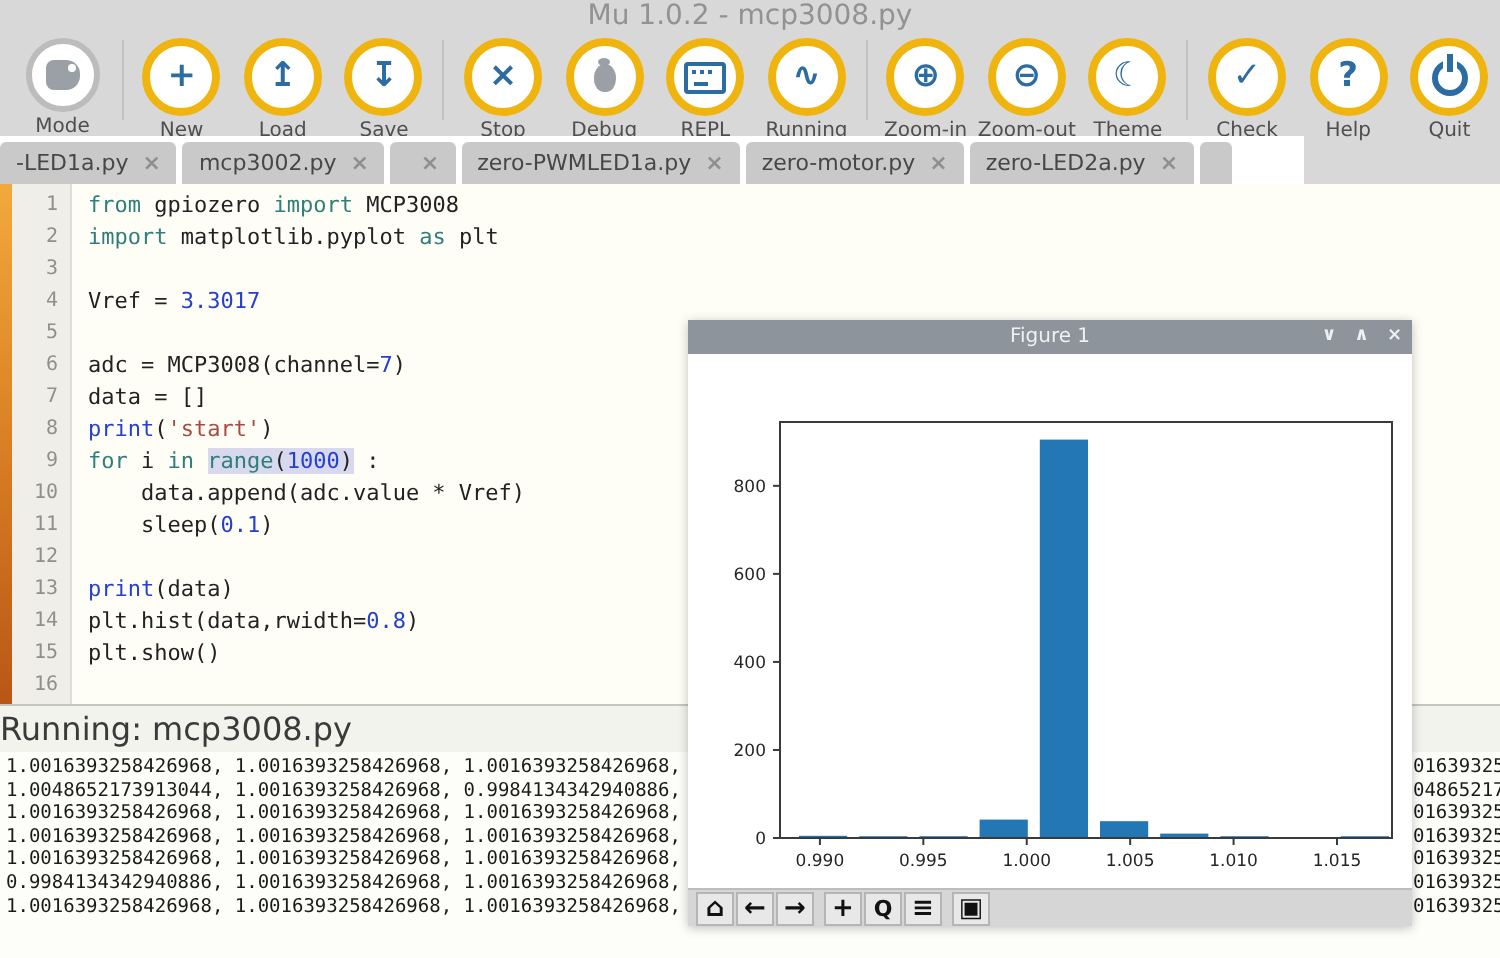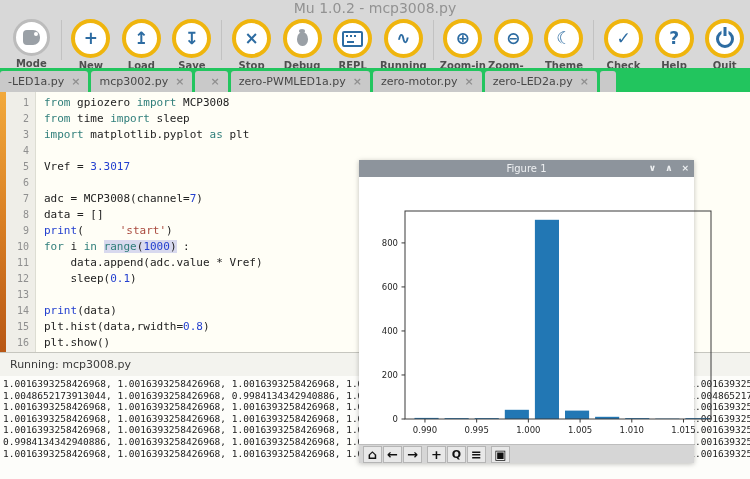--- a/index.html
+++ b/index.html
@@ -11,68 +11,68 @@
             display:flex;align-items:center;justify-content:center;}
   .titlebar .wtitle{font-size:14px;color:#929292;}
 
   .toolbar{position:absolute;left:0;top:16px;width:750px;height:52px;background:#d8d8d8;
            display:flex;align-items:flex-start;padding-left:6px;box-sizing:border-box;}
   .tbtn{display:flex;flex-direction:column;align-items:center;width:52px;cursor:default;}
   .tbtn .circ{width:31px;height:31px;border-radius:50%;background:#fff;margin-top:3px;
               border:4px solid #efb50e;display:flex;align-items:center;justify-content:center;}
   .tbtn.mode .circ{border:3px solid #bcbcbc;}
   .tbtn .glyph{font-size:17px;font-weight:bold;color:#2d6ca2;line-height:1;}
-  .tbtn .lbl{font-size:10px;color:#4f4f4f;margin-top:2px;font-weight:bold;}
+  .tbtn .lbl{font-size:10px;color:#4f4f4f;margin-top:2px;}
   .tsep{width:1px;height:40px;background:#c2c2c2;margin:4px 4px 0 4px;}
   .mode-blob{display:block;width:17px;height:15px;background:#9aa0a6;border-radius:4px 7px 7px 4px;position:relative;}
   .mode-blob::after{content:"";position:absolute;right:2px;top:2px;width:4px;height:4px;border-radius:50%;background:#fff;}
   .bug-blob{display:block;width:11px;height:14px;background:#9aa0a6;border-radius:50% 50% 46% 46%;position:relative;}
   .bug-blob::before{content:"";position:absolute;top:-3px;left:2.5px;width:6px;height:4px;border-radius:50%;background:#9aa0a6;}
   .kbd-glyph{display:block;width:17px;height:12px;border:2px solid #2d6ca2;border-radius:2px;position:relative;background:#fff;}
   .kbd-glyph::before{content:"";position:absolute;left:3px;bottom:1.5px;width:7px;height:2px;background:#2d6ca2;}
   .kbd-glyph::after{content:"";position:absolute;left:2px;top:2px;width:2px;height:2px;background:#2d6ca2;
       box-shadow:4px 0 0 #2d6ca2,8px 0 0 #2d6ca2;}
   .power-glyph{display:block;width:12px;height:12px;border:3px solid #2d6ca2;border-radius:50%;position:relative;}
   .power-glyph::before{content:"";position:absolute;left:50%;top:-6px;transform:translateX(-50%);
       width:3px;height:9px;background:#2d6ca2;box-shadow:0 0 0 2px #fff;}
 
   
-  .tabbar{position:absolute;left:0;top:68px;width:750px;height:24px;background:#22c55e;
+  .tabbar{position:absolute;left:0;top:68px;width:652px;height:24px;background:#ffffff;
           display:flex;align-items:flex-end;overflow:hidden;}
   .tab{flex:0 0 auto;height:21px;background:#c9c9c9;border-radius:3px 3px 0 0;margin-right:3px;
        display:flex;align-items:center;padding:0 8px;white-space:nowrap;}
   .tab .tlbl{font-size:11px;color:#474747;}
   .tab .tclose{font-size:11px;font-weight:bold;color:#8f8f8f;margin-left:7px;}
 
   
   .editor{position:absolute;left:0;top:92px;width:750px;height:260px;background:#fffef6;display:flex;}
   .deskstrip{width:6px;height:260px;background:linear-gradient(#f2a93b,#d97f24,#b85715);}
   .gutter{width:30px;background:#efeee8;border-right:1px solid #ddddd3;padding-top:3px;box-sizing:border-box;}
   .gutter .ln{height:16px;line-height:16px;font-family:"DejaVu Sans Mono","Liberation Mono",monospace;
               font-size:10px;color:#8f8f8f;text-align:right;padding-right:6px;}
   .code{flex:1;padding:3px 0 0 8px;overflow:hidden;}
   .cl{height:16px;line-height:16px;font-family:"DejaVu Sans Mono","Liberation Mono",monospace;
       font-size:11px;color:#222;white-space:pre;}
   .cl .kw{color:#2f7e7a;}
   .cl .num{color:#2440cf;}
-  .cl .str{color:#aa4a3f;margin-left:36px;}
+  .cl .str{color:#aa4a3f;}
   .cl .bi{color:#2440cf;}
   .cl .h{background:#d8d9ee;}
 
   
   .runhdr{position:absolute;left:0;top:352px;width:750px;height:24px;background:#f3f3ee;
           border-top:1px solid #c6c6bf;box-sizing:border-box;display:flex;align-items:center;}
-  .runhdr .rtitle{font-size:11px;color:#3a3a3a;margin-left:10px;}
+  .runhdr .rtitle{font-size:16px;color:#3a3a3a;}
   .output{position:absolute;left:0;top:376px;width:750px;height:103px;background:#fdfdfa;
           overflow:hidden;padding:2px 0 0 3px;box-sizing:border-box;}
   .outline{font-family:"DejaVu Sans Mono","Liberation Mono",monospace;font-size:9.5px;
            line-height:11.6px;color:#1a1a1a;white-space:pre;}
 
   
-  .figwin{position:absolute;left:359px;top:160px;width:335px;height:303px;z-index:10;
+  .figwin{position:absolute;left:344px;top:160px;width:362px;height:303px;z-index:10;
           box-shadow:0 1px 5px rgba(0,0,0,.25);}
   .figtitle{height:17px;background:#8d949c;display:flex;align-items:center;position:relative;}
   .figtitle .ftext{position:absolute;left:0;right:0;text-align:center;font-size:10px;color:#eef0f2;}
   .figctrls{position:absolute;right:5px;top:0;height:17px;display:flex;align-items:center;gap:9px;}
   .figctrls span{font-size:9px;color:#eef0f2;font-weight:bold;line-height:1;}
   .figcanvas{height:267px;background:#ffffff;}
   .figbar{height:19px;background:#d6d6d6;border-top:1px solid #bdbdbd;display:flex;align-items:center;
           padding-left:4px;box-sizing:border-box;}
   .fbtn{width:17px;height:15px;display:flex;align-items:center;justify-content:center;
         font-size:13px;font-weight:bold;color:#111;background:#e8e8e8;border:1px solid #b5b5b5;margin-right:1px;}
@@ -221,21 +221,20 @@
         <div class="ln">10</div>
         <div class="ln">11</div>
         <div class="ln">12</div>
         <div class="ln">13</div>
         <div class="ln">14</div>
         <div class="ln">15</div>
         <div class="ln">16</div>
       </div>
     <div class="code" id="code">
         <div class="cl"><span class="kw">from</span><span> gpiozero </span><span class="kw">import</span><span> MCP3008</span></div>
-        <div class="cl"><span class="kw">from</span><span> time </span><span class="kw">import</span><span> sleep</span></div>
         <div class="cl"><span class="kw">import</span><span> matplotlib.pyplot </span><span class="kw">as</span><span> plt</span></div>
         <div class="cl"></div>
         <div class="cl"><span>Vref = </span><span class="num">3.3017</span></div>
         <div class="cl"></div>
         <div class="cl"><span>adc = MCP3008(channel=</span><span class="num">7</span><span>)</span></div>
         <div class="cl"><span>data = []</span></div>
         <div class="cl"><span class="bi">print</span><span>(</span><span class="str">'start'</span><span>)</span></div>
         <div class="cl"><span class="kw">for</span><span> i </span><span class="kw">in</span><span> </span><span class="kw h">range</span><span class="p h">(</span><span class="num h">1000</span><span class="p h">)</span><span> :</span></div>
         <div class="cl"><span>    data.append(adc.value * Vref)</span></div>
         <div class="cl"><span>    sleep(</span><span class="num">0.1</span><span>)</span></div>

